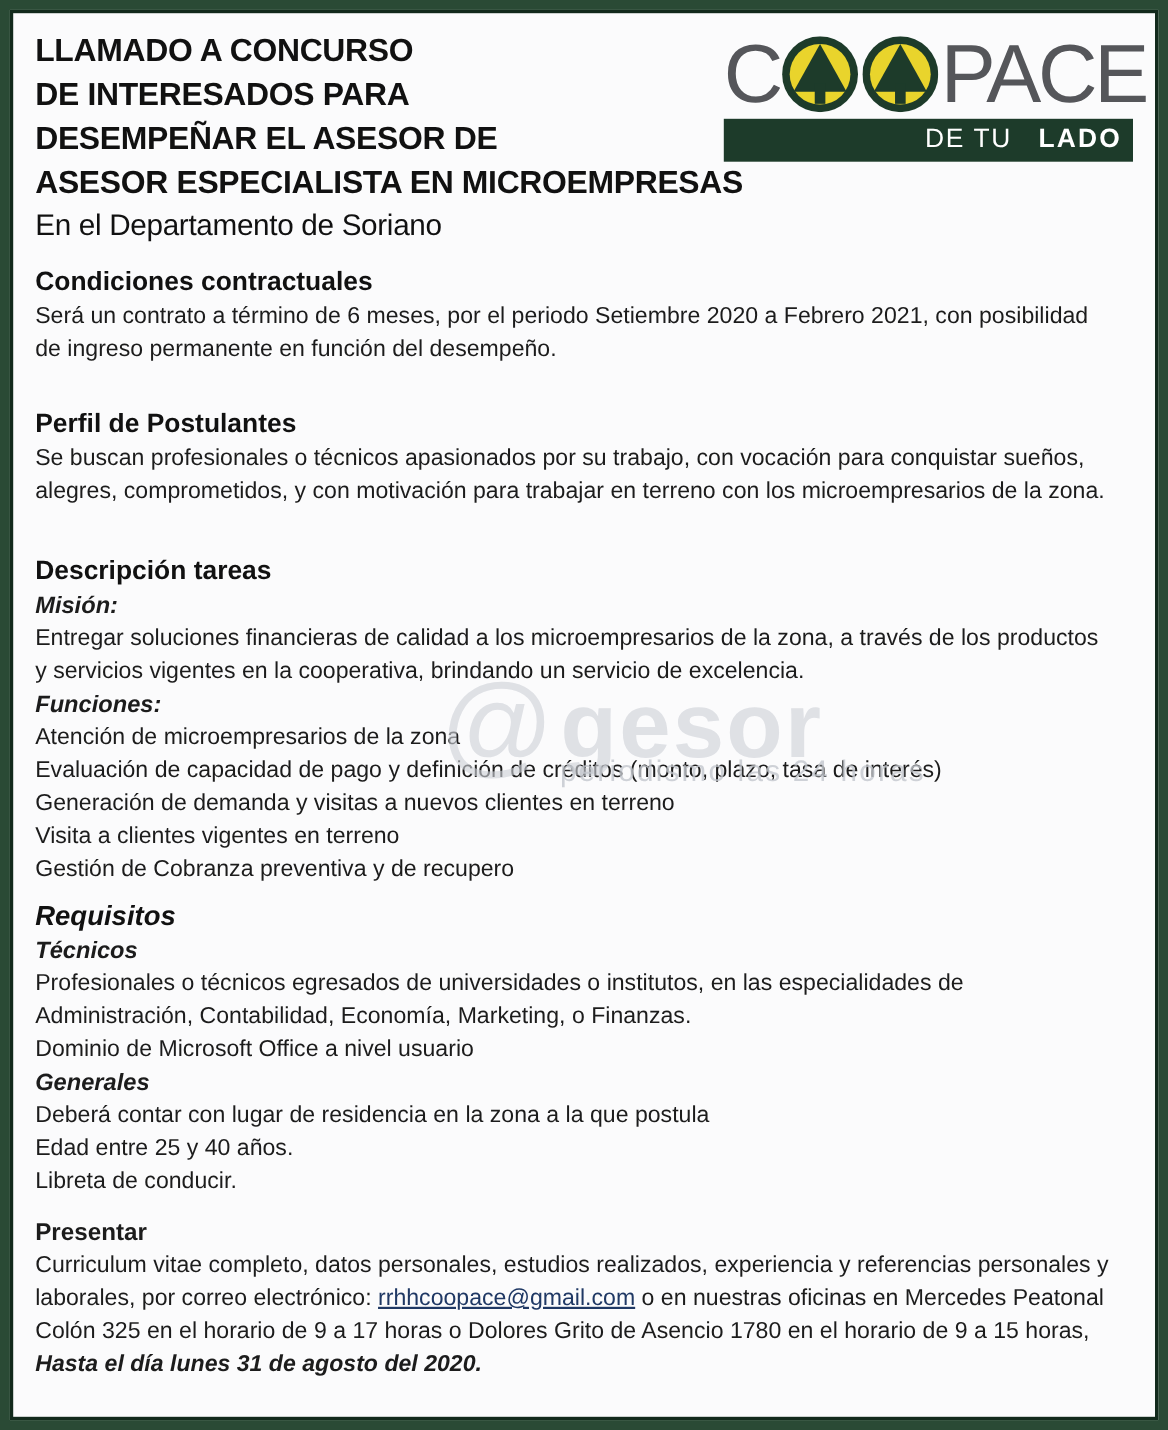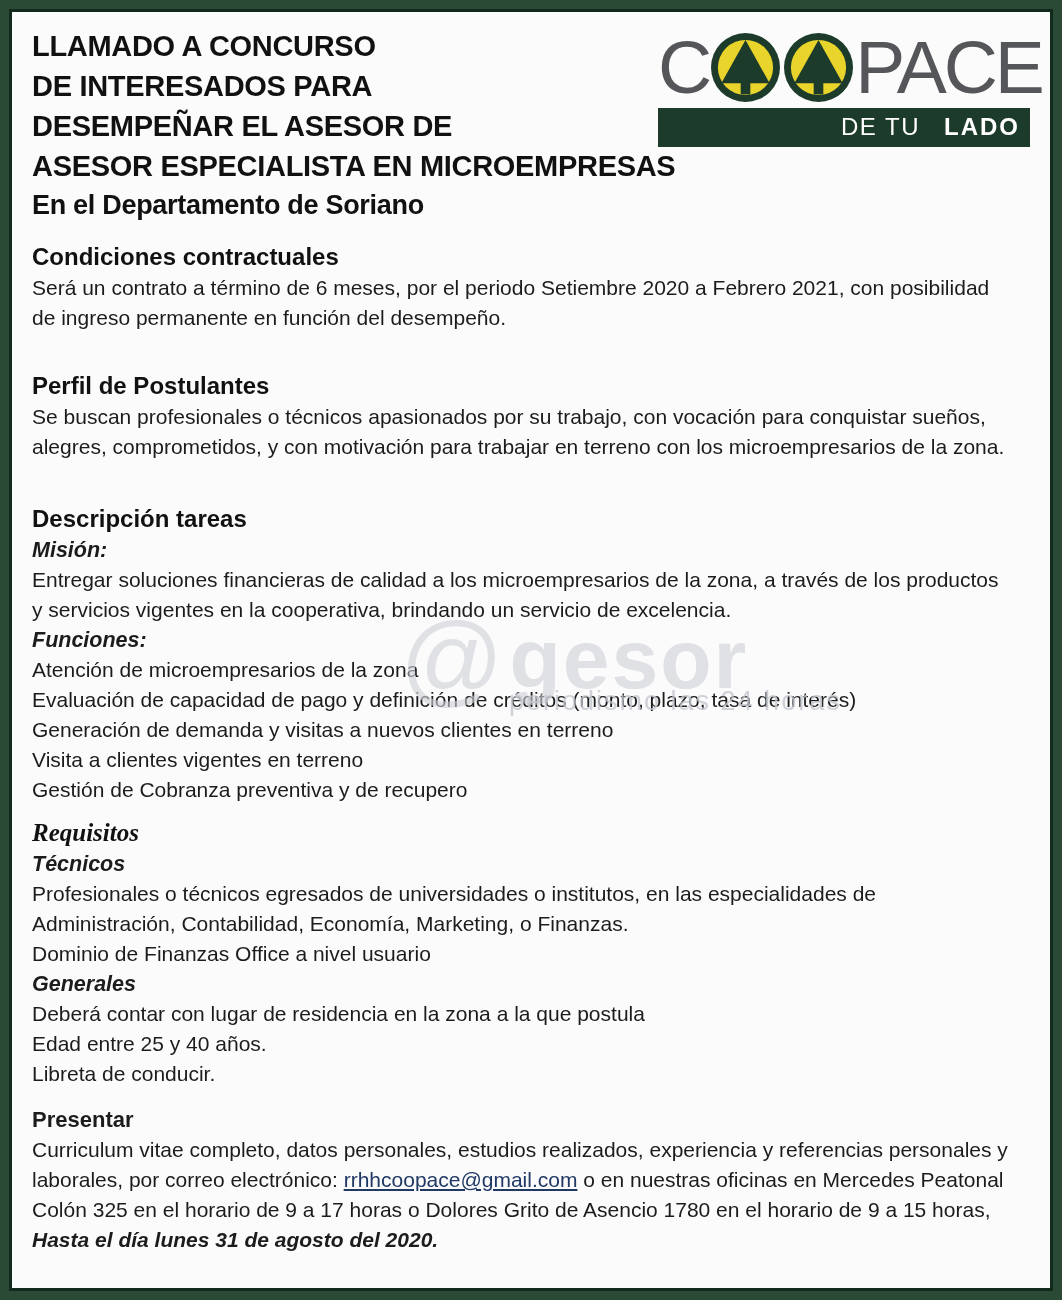--- a/index.html
+++ b/index.html
@@ -13,34 +13,34 @@
   }
   *{margin:0;padding:0;box-sizing:border-box;}
   html,body{width:1062px;}
   body{font-family:"Liberation Sans",sans-serif;color:var(--ink);background:#fff;}
   .page{width:1062px;height:1300px;background:var(--border-green);padding:9px;}
   .sheet{width:100%;height:100%;background:#fbfbfc;border:3px solid var(--dark-line);position:relative;overflow:hidden;}
   .content{position:relative;z-index:1;padding:14px 38px 0 20px;}
 
   
   .title-block{font-weight:700;font-size:29px;line-height:40px;letter-spacing:-0.3px;color:#111;}
-  .title-sub{font-size:27px;line-height:38px;font-weight:700;}
+  .title-sub{font-size:27px;line-height:38px;font-weight:400;}
   .logo-block{position:absolute;top:18px;right:20px;width:372px;z-index:3;}
   .logo-word{display:flex;align-items:center;justify-content:flex-start;color:var(--logo-gray);
              font-size:75px;font-weight:400;line-height:1;letter-spacing:-3px;}
   .logo-o{width:69px;height:69px;margin:0 2px;flex-shrink:0;}
   .logo-tagline{background:var(--green);color:#fff;text-align:right;font-size:24px;
                 padding:5px 10px 6px;letter-spacing:1.5px;margin-top:3px;font-weight:300;}
   .logo-tagline b{font-weight:700;margin-left:24px;letter-spacing:2px;}
 
   
   h2{font-size:24px;line-height:33px;font-weight:700;color:#111;}
   .body-text{font-size:21px;line-height:30px;max-width:985px;}
   .sub-label{font-size:21.5px;line-height:30px;font-weight:700;font-style:italic;}
-  .requisitos-h{font-size:25px;line-height:32px;font-weight:700;font-style:italic;color:#111;font-family:Liberation Serif, serif;}
+  .requisitos-h{font-size:25px;line-height:32px;font-weight:700;font-style:italic;color:#111;}
   .presentar-h{font-size:22px;line-height:30px;font-weight:700;}
   .sec-condiciones{margin-top:16px;}
   .sec-perfil{margin-top:36px;}
   .sec-descripcion{margin-top:40px;}
   .sec-requisitos{margin-top:12px;}
   .sec-presentar{margin-top:16px;}
   .email{color:var(--link-blue);text-decoration:underline;cursor:pointer;}
   .deadline{font-weight:700;font-style:italic;}
 
   
@@ -99,21 +99,21 @@
         <div class="body-text">Evaluación de capacidad de pago y definición de créditos (monto, plazo, tasa de interés)</div>
         <div class="body-text">Generación de demanda y visitas a nuevos clientes en terreno</div>
         <div class="body-text">Visita a clientes vigentes en terreno</div>
         <div class="body-text">Gestión de Cobranza preventiva y de recupero</div>
       </section>
 
       <section class="sec-requisitos">
         <div class="requisitos-h">Requisitos</div>
         <div class="sub-label">Técnicos</div>
         <p class="body-text">Profesionales o técnicos egresados de universidades o institutos, en las especialidades de Administración, Contabilidad, Economía, Marketing, o Finanzas.</p>
-        <div class="body-text">Dominio de Finanzas Office a nivel usuario</div>
+        <div class="body-text">Dominio de Microsoft Office a nivel usuario</div>
         <div class="sub-label">Generales</div>
         <div class="body-text">Deberá contar con lugar de residencia en la zona a la que postula</div>
         <div class="body-text">Edad entre 25 y 40 años.</div>
         <div class="body-text">Libreta de conducir.</div>
       </section>
 
       <section class="sec-presentar">
         <div class="presentar-h">Presentar</div>
         <p class="body-text"><span>Curriculum vitae completo, datos personales, estudios realizados, experiencia y referencias personales y laborales, por correo electrónico: </span><a class="email">rrhhcoopace@gmail.com</a><span> o en nuestras oficinas en Mercedes Peatonal Colón 325  en el horario de 9 a 17 horas o Dolores Grito de Asencio 1780 en el horario de 9 a 15 horas, </span><span class="deadline">Hasta el día lunes 31 de agosto del 2020.</span></p>
       </section>

